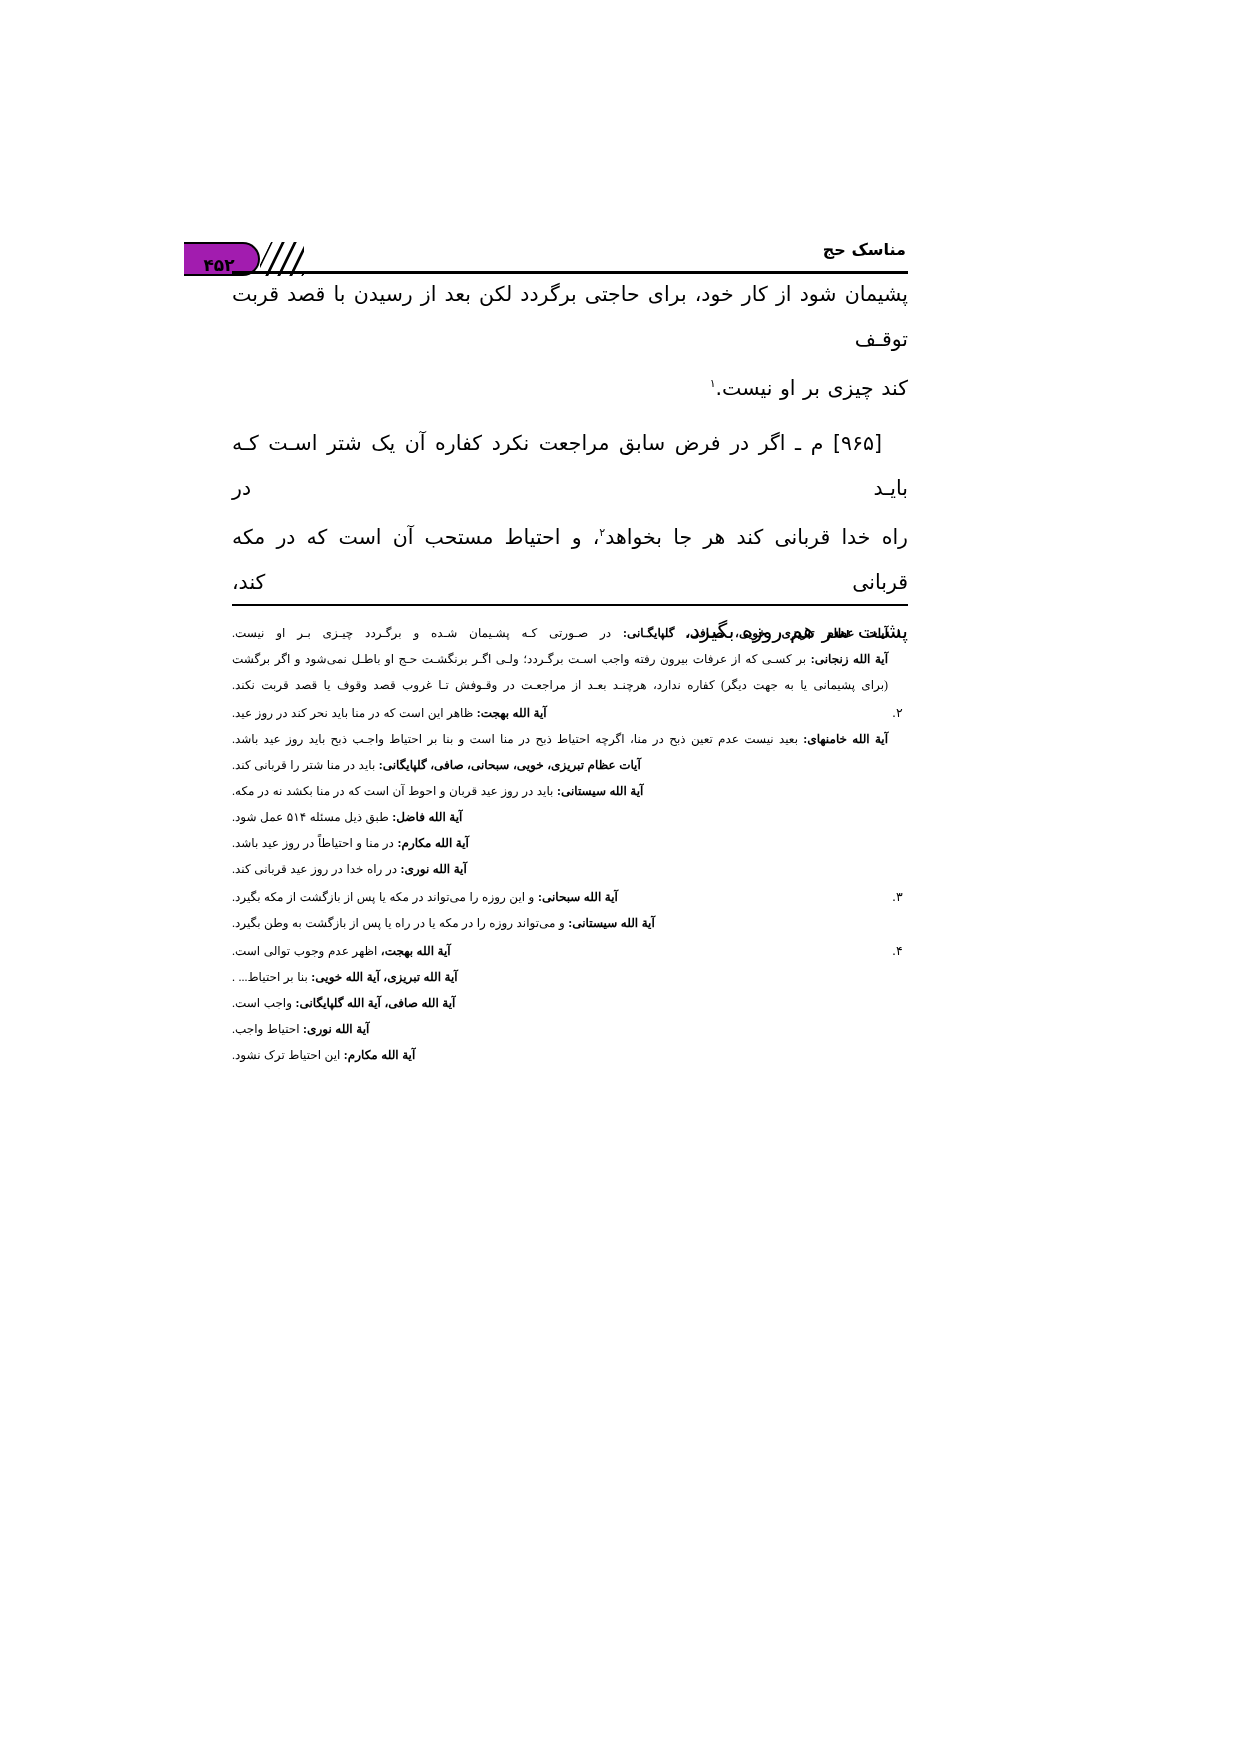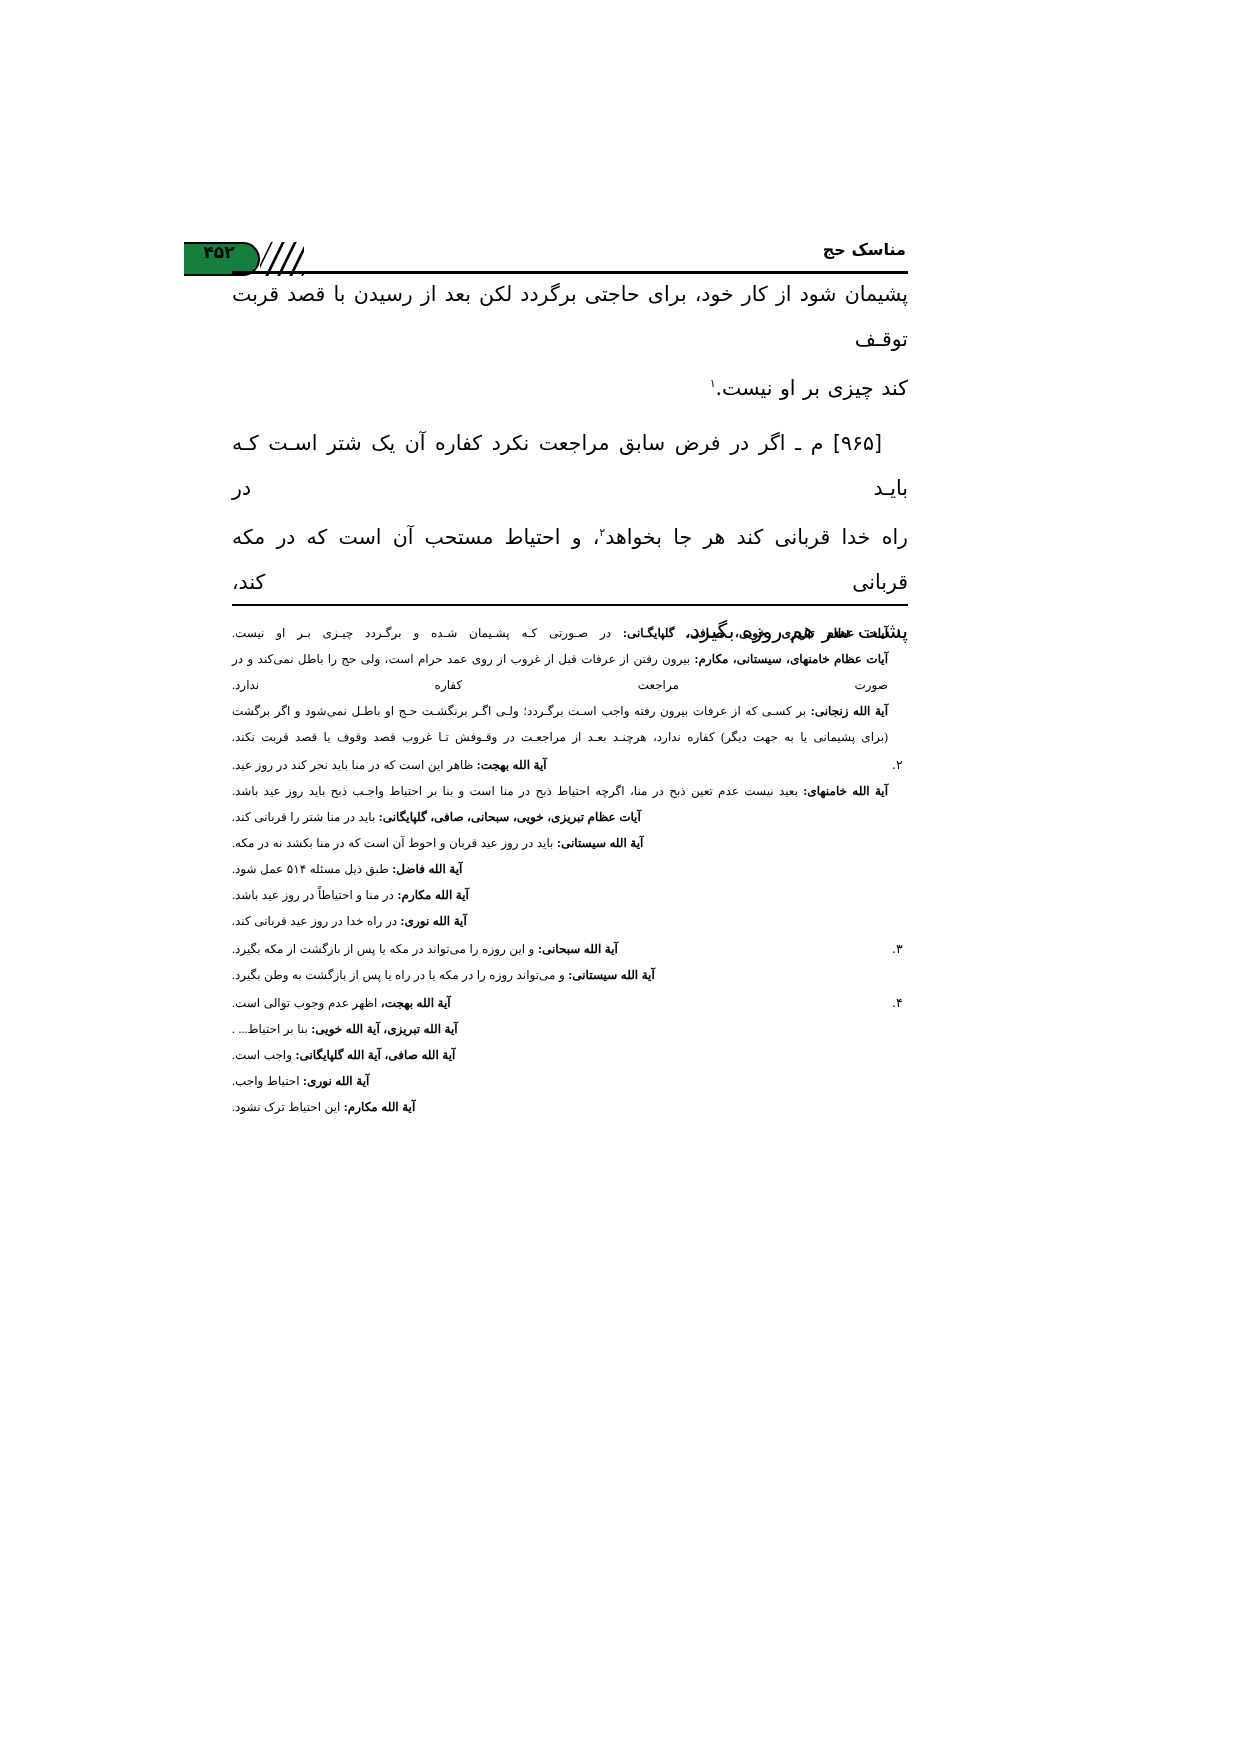--- a/index.html
+++ b/index.html
@@ -81,24 +81,24 @@
   .badge-stripes i:nth-child(3) { left: 26px; }
   .badge-stripes i:nth-child(4) { left: 38px; }
   .badge-box {
     min-width: 76px;
     height: 34px;
     border: 2.5px solid #000;
     border-left: none;
     border-radius: 0 17px 17px 0;
     box-sizing: border-box;
     display: flex;
-    align-items: flex-start;
+    align-items: flex-end;
     justify-content: center;
     padding: 0 14px 0 10px;
-    background: #15803d;
+    background: #a21caf;
     margin-left: -14px;
   }
   .badge-num {
     font-size: 17px;
     font-weight: 700;
     line-height: 1;
     direction: rtl;
   }
 
   
@@ -225,23 +225,20 @@
 
   <div class="footnotes">
 
     <div class="fn-item">
       <div class="fn-marker">۱.</div>
       <div class="fn-body">
         <p class="fn-line">
           <span class="fn-auth">آیات عظام تبریزی، خویی، صـافی، گلپایگـانی:</span><span> در صـورتی کـه پشـیمان شـده و برگـردد چیـزی بـر او نیست.</span>
         </p>
         <p class="fn-line">
-          <span class="fn-auth">آیات عظام خامنهای، سیستانی، مکارم:</span><span> بیرون رفتن از عرفات قبل از غروب از روی عمد حرام است، ولی حج را باطل نمی‌کند و در صورت مراجعت کفاره ندارد.</span>
-        </p>
-        <p class="fn-line">
           <span class="fn-auth">آیة الله زنجانی:</span><span> بر کسـی که از عرفات بیرون رفته واجب اسـت برگـردد؛ ولـی اگـر برنگشـت حـج او باطـل نمی‌شود و اگر برگشت (برای پشیمانی یا به جهت دیگر) کفاره ندارد، هرچنـد بعـد از مراجعـت در وقـوفش تـا غروب قصد وقوف یا قصد قربت نکند.</span>
         </p>
       </div>
     </div>
 
     <div class="fn-item">
       <div class="fn-marker">۲.</div>
       <div class="fn-body">
         <p class="fn-line ral">
           <span class="fn-auth">آیة الله بهجت:</span><span> ظاهر این است که در منا باید نحر کند در روز عید.</span>

